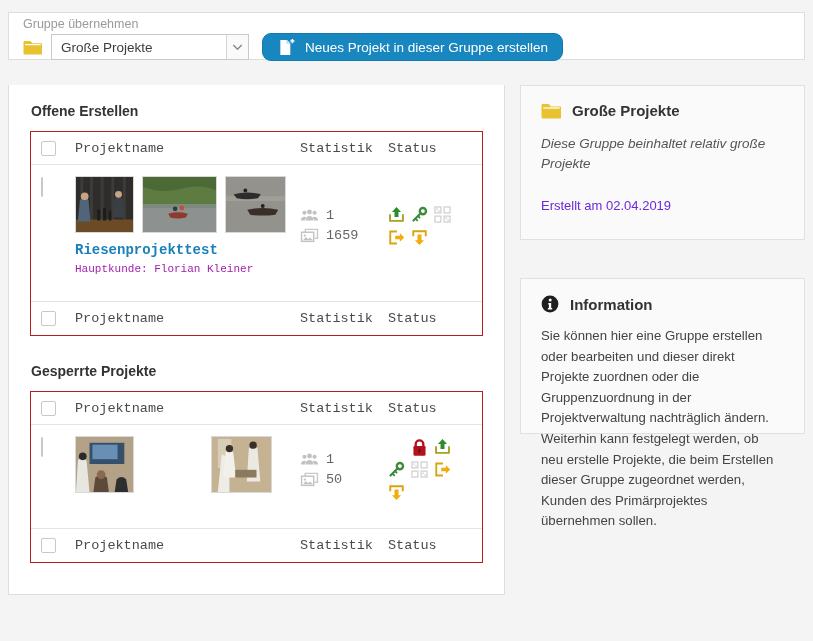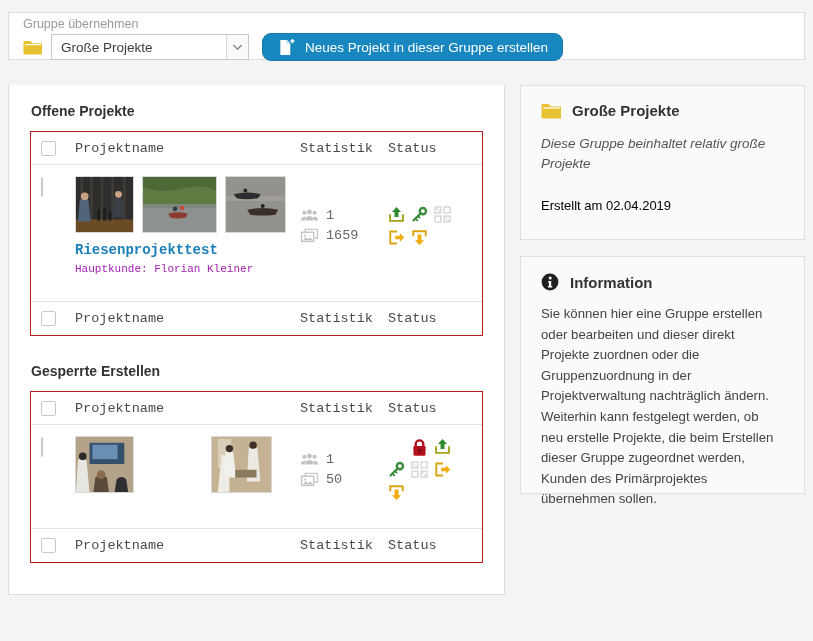--- a/index.html
+++ b/index.html
@@ -75,24 +75,24 @@
   .icon-grid { display:grid; grid-template-columns:repeat(3,17px); gap:6px 6px; }
   .ig { width:17px; height:17px; cursor:pointer; }
   .c2 { grid-column:2; }
 
   
   .side-panel {
     position:absolute; left:520px; width:285px;
     background:#fafafa; border:1px solid #e0e0e0; padding:16px 20px;
   }
   .side-panel.group-info { top:85px; height:155px; }
-  .side-panel.information { top:256px; height:238px; }
+  .side-panel.information { top:278px; height:156px; }
   .side-title { display:flex; align-items:center; gap:11px; font-size:15px; font-weight:bold; color:#333; }
   .side-desc { margin-top:15px; font-style:italic; font-size:13.5px; color:#555; line-height:1.5; }
-  .side-created { margin-top:23px; font-size:13px; color:#000000; }
+  .side-created { margin-top:23px; font-size:13px; color:#6d28d9; }
   .side-body { margin-top:13px; font-size:13.2px; color:#444; line-height:1.56; }
 </style>
 </head>
 <body>
 
 <svg width="0" height="0" style="position:absolute">
   <defs>
     <g id="i-folder">
       <path d="M0.5 3.2 a1.3 1.3 0 0 1 1.3-1.3 h5.5 l2.1 2.3 h8.8 a1.3 1.3 0 0 1 1.3 1.3 v8.7 a1.3 1.3 0 0 1-1.3 1.3 H1.8 a1.3 1.3 0 0 1-1.3-1.3 z" fill="#e8c230"></path>
       <path d="M2.2 5.6 h15.6" stroke="#fff" stroke-width="1.2"></path>
@@ -203,21 +203,21 @@
         </span>
         <span>Neues Projekt in dieser Gruppe erstellen</span>
       </button>
     </div>
   </div>
 
   <div class="left-panel">
 
     <div class="panel-body">
 
-      <div class="section-title">Offene Projekte</div>
+      <div class="section-title">Offene Erstellen</div>
       <div class="ptable">
         <div class="prow-bar" style="border-bottom:1px solid #e3e3e3;">
           <span class="cbx"></span>
           <span class="col-name">Projektname</span>
           <span class="col-stats">Statistik</span>
           <span class="col-status">Status</span>
         </div>
         <div class="prow-project" style="border-top:none;">
           <div class="cb-cell"><span class="cbx"></span></div>
           <div class="main-cell">
@@ -298,21 +298,21 @@
           </div>
         </div>
         <div class="prow-bar">
           <span class="cbx"></span>
           <span class="col-name">Projektname</span>
           <span class="col-stats">Statistik</span>
           <span class="col-status">Status</span>
         </div>
       </div>
 
-      <div class="section-title">Gesperrte Erstellen</div>
+      <div class="section-title">Gesperrte Projekte</div>
       <div class="ptable">
         <div class="prow-bar" style="border-bottom:1px solid #e3e3e3;">
           <span class="cbx"></span>
           <span class="col-name">Projektname</span>
           <span class="col-stats">Statistik</span>
           <span class="col-status">Status</span>
         </div>
         <div class="prow-project" style="border-top:none;">
           <div class="cb-cell"><span class="cbx"></span></div>
           <div class="main-cell">

